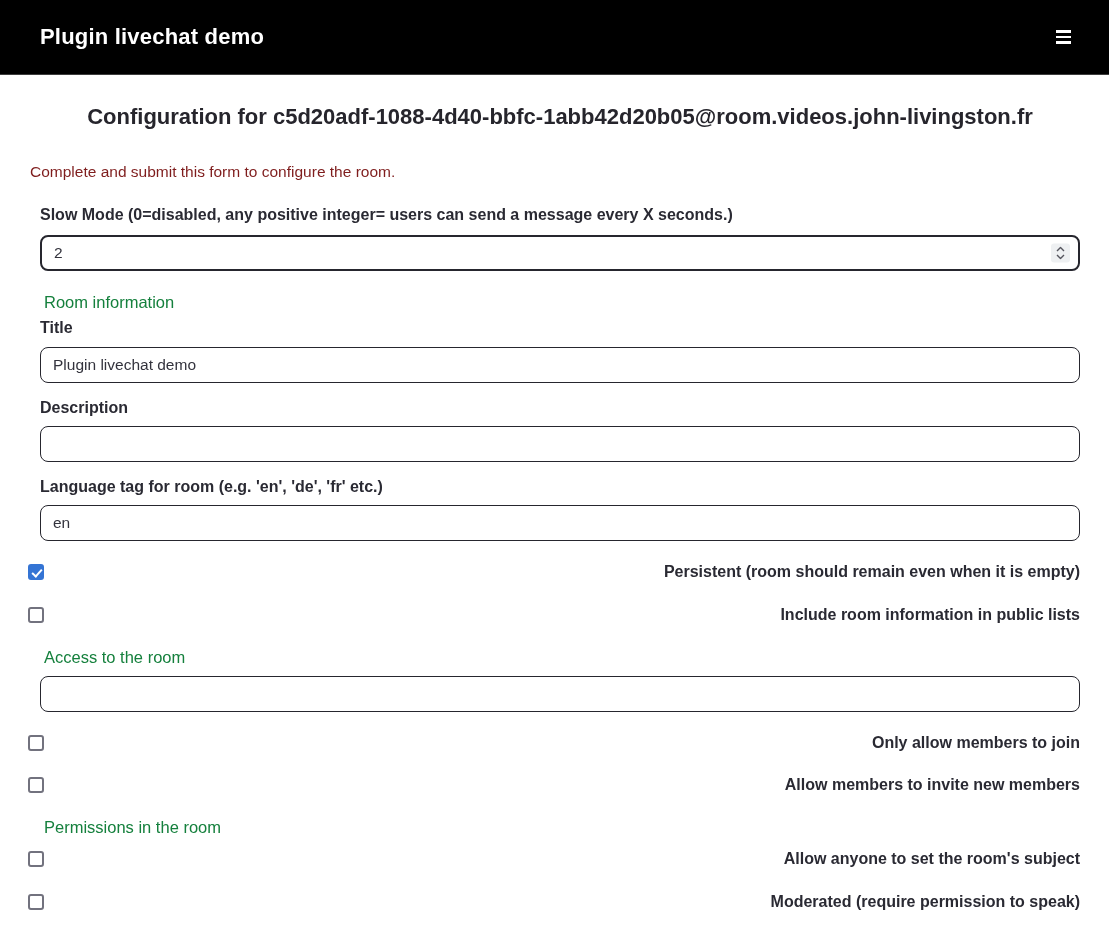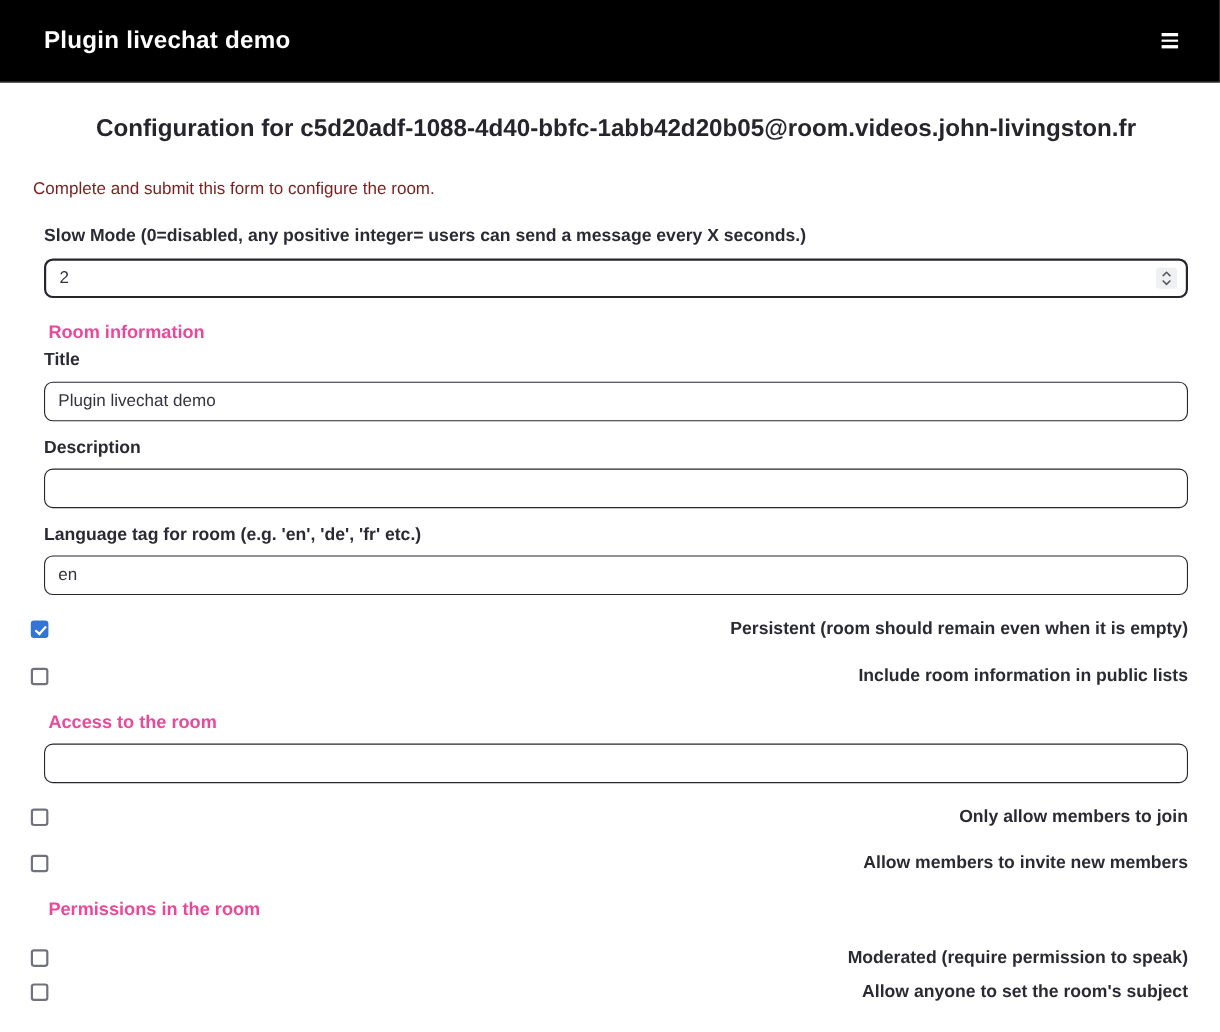--- a/index.html
+++ b/index.html
@@ -55,22 +55,22 @@
     display: block;
     font-size: 16px;
     font-weight: 700;
     color: #2a2a33;
   }
 
   .section-legend {
     display: block;
     margin-left: 4px;
     font-size: 16.5px;
-    font-weight: 700;
-    color: #ec4899;
+    font-weight: 400;
+    color: #15803d;
   }
 
   .text-input {
     display: block;
     width: 100%;
     height: 36px;
     border: 1.5px solid #26262e;
     border-radius: 8px;
     padding: 0 12px;
     font-family: "Liberation Sans", sans-serif;
@@ -204,23 +204,23 @@
     <span class="cb-label">Only allow members to join</span>
   </label>
 
   <label class="cb-row mt-24">
     <input type="checkbox" class="cb" style="">
     <span class="cb-label">Allow members to invite new members</span>
   </label>
 
   <span class="section-legend mt-24">Permissions in the room</span>
 
+  <label class="cb-row mt-13">
+    <input type="checkbox" class="cb" style="">
+    <span class="cb-label">Allow anyone to set the room's subject</span>
+  </label>
+
   <label class="cb-row mt-25">
     <input type="checkbox" class="cb" style="">
     <span class="cb-label">Moderated (require permission to speak)</span>
   </label>
 
-  <label class="cb-row mt-13">
-    <input type="checkbox" class="cb" style="">
-    <span class="cb-label">Allow anyone to set the room's subject</span>
-  </label>
-
 </main>
 
 </body></html>

